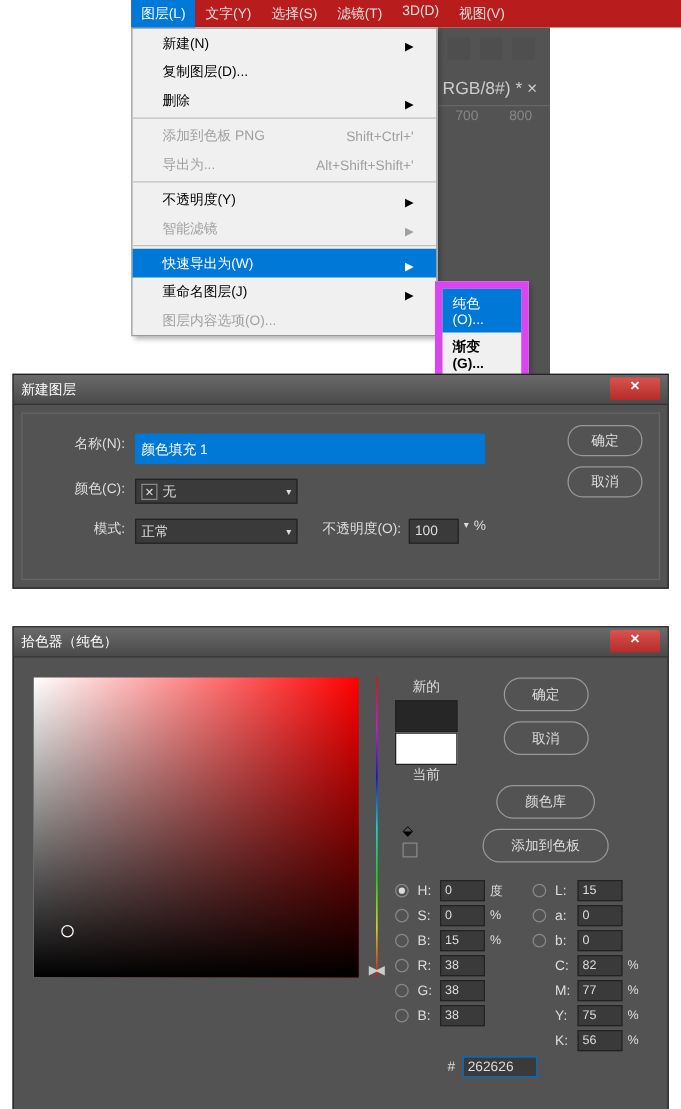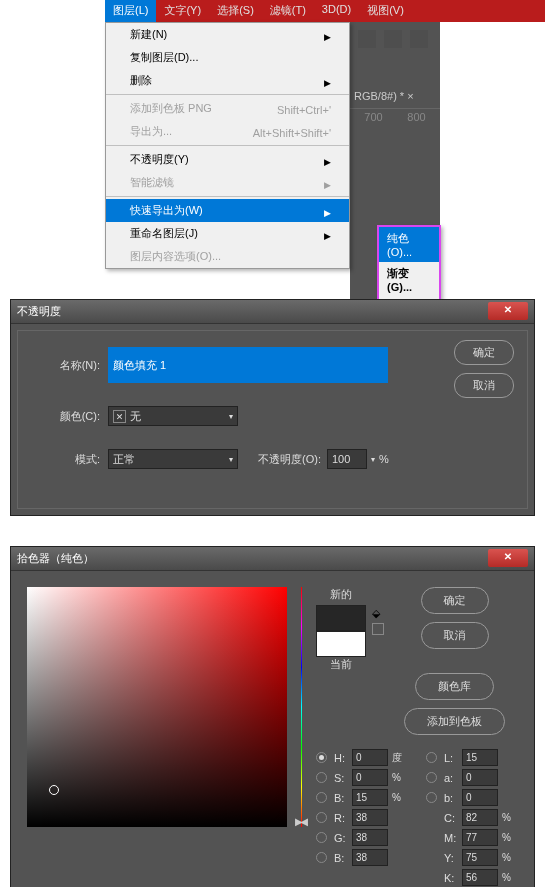--- a/index.html
+++ b/index.html
@@ -9,35 +9,35 @@
 
 .menubar{background:#b91c1c;display:flex;height:22px;margin-left:105px;}
 .menuitem{color:#e0e0e0;padding:3px 8px;cursor:pointer;}
 .menuitem.active{background:#0078d7;color:#fff;}
 .dropdown{background:#f0f0f0;border:1px solid #999;margin-left:105px;width:245px;box-shadow:2px 2px 4px rgba(0,0,0,0.3);}
 .mi{padding:4px 18px 4px 24px;color:#000;display:flex;justify-content:space-between;align-items:flex-end;position:relative;cursor:pointer;}
 .mi.disabled{color:#a0a0a0;}
 .mi.hl{background:#0078d7;color:#fff;}
 .sep{height:1px;background:#c0c0c0;margin:2px 0;}
 .arrow{font-size:9px;}
-.submenu{position:absolute;left:348px;top:225px;background:#f0f0f0;border:2px solid #d946ef;width:64px;box-shadow:2px 2px 4px rgba(0,0,0,0.3);margin-left:29px;}
+.submenu{position:absolute;left:348px;top:225px;background:#f0f0f0;border:6px solid #d946ef;width:75px;box-shadow:2px 2px 4px rgba(0,0,0,0.3);}
 .toolbar-bg{background:#535353;height:280px;margin-left:350px;width:90px;position:absolute;top:22px;z-index:-1;}
 .toolbar-icons{display:flex;gap:8px;padding:8px;opacity:0.3;}
 .ti{width:18px;height:18px;background:#444;}
 .ruler{color:#888;font-size:9px;padding:2px;display:flex;justify-content:space-around;}
-.doctab{color:#ccc;font-size:11px;padding:6px 4px;border-bottom:1px solid #666;margin-top:28px;}
+.doctab{color:#ccc;font-size:14px;padding:6px 4px;border-bottom:1px solid #666;}
 
 
 .dlg{background:#535353;border:1px solid #222;margin:0 10px;position:relative;}
 .titlebar{background:linear-gradient(#6a6a6a,#4a4a4a);height:24px;display:flex;align-items:center;padding:0 6px;color:#fff;border-bottom:1px solid #333;}
 .closebtn{position:absolute;right:6px;top:2px;width:40px;height:18px;background:linear-gradient(#d9534f,#b52b27);border-radius:2px;color:#fff;text-align:center;line-height:16px;font-weight:bold;font-size:10px;cursor:pointer;}
 .dlgbody{padding:16px 20px;border:1px solid #666;margin:6px;background:#535353;}
-.row{display:flex;align-items:center;margin-bottom:23px;color:#ddd;}
+.row{display:flex;align-items:flex-start;margin-bottom:12px;color:#ddd;}
 .lbl{width:70px;text-align:right;padding-right:8px;}
-.txtinput{background:#3a3a3a;border:1px solid #0078d7;color:#fff;padding:2px 4px;width:280px;height:36px;}
+.txtinput{background:#3a3a3a;border:1px solid #0078d7;color:#fff;padding:2px 4px;width:280px;height:24px;}
 .txtinput.sel{background:#0078d7;}
 .cb{width:13px;height:13px;border:1px solid #888;margin-right:6px;}
 .btn{background:#535353;border:1px solid #999;border-radius:12px;padding:4px 18px;color:#ddd;cursor:pointer;margin-bottom:8px;display:block;}
 .btnstack{position:absolute;right:20px;top:40px;}
 .select{background:#3a3a3a;border:1px solid #222;color:#ddd;padding:2px 4px;width:130px;height:20px;display:flex;justify-content:space-between;align-items:center;}
 .numinput{background:#3a3a3a;border:1px solid #222;color:#ddd;padding:2px 4px;width:40px;height:20px;text-align:left;}
 .xbox{width:13px;height:13px;border:1px solid #888;display:inline-flex;align-items:center;justify-content:center;margin-right:4px;font-size:9px;}
 
 
 .cp{background:#535353;border:1px solid #222;margin:0 10px;position:relative;padding-bottom:12px;}
@@ -58,21 +58,21 @@
 .btnstack2{display:flex;flex-direction:column;gap:8px;align-items:center;margin-bottom:14px;}
 .btn2{background:#535353;border:1px solid #999;border-radius:14px;padding:5px 22px;color:#ddd;cursor:pointer;white-space:nowrap;}
 .valgrid{display:grid;grid-template-columns:14px 14px 36px 16px 10px 14px 14px 36px 16px;gap:3px 4px;align-items:center;color:#ddd;}
 .radio{width:11px;height:11px;border:1px solid #888;border-radius:50%;display:inline-flex;align-items:center;justify-content:center;}
 .radio.on::after{content:"";width:5px;height:5px;background:#ddd;border-radius:50%;}
 .vi{background:#3a3a3a;border:1px solid #222;color:#ddd;padding:1px 3px;width:36px;height:17px;font-size:10px;}
 .unit{font-size:10px;}
 .hexrow{display:flex;align-items:center;color:#ddd;margin-top:4px;gap:6px;}
 .hexin{background:#3a3a3a;border:1px solid #0078d7;color:#ddd;padding:1px 3px;width:60px;height:17px;}
 .toprow{display:flex;gap:20px;}
-.swatches{display:flex;align-items:flex-start;}
+.swatches{display:flex;align-items:flex-start;flex-direction:column;}
 </style>
 </head>
 <body>
 
 <div class="section" style="position:relative;">
   <div class="menubar">
     <div class="menuitem active">图层(L)</div>
     <div class="menuitem">文字(Y)</div>
     <div class="menuitem">选择(S)</div>
     <div class="menuitem">滤镜(T)</div>
@@ -143,21 +143,21 @@
       </div>
     <div class="mi" style="padding:4px 8px;">
         <span>图案(R)...</span>
       </div>
   </div>
 </div>
 
 <div class="section">
   <div class="dlg">
     <div class="titlebar">
-      <span>不透明度</span>
+      <span>新建图层</span>
       <div class="closebtn">✕</div>
     </div>
     <div class="dlgbody">
       <div class="btnstack">
         <button class="btn">确定</button>
         <button class="btn">取消</button>
       </div>
       <div class="row">
         <span class="lbl">名称(N):</span>
         <input class="txtinput sel" value="颜色填充 1" style="">

